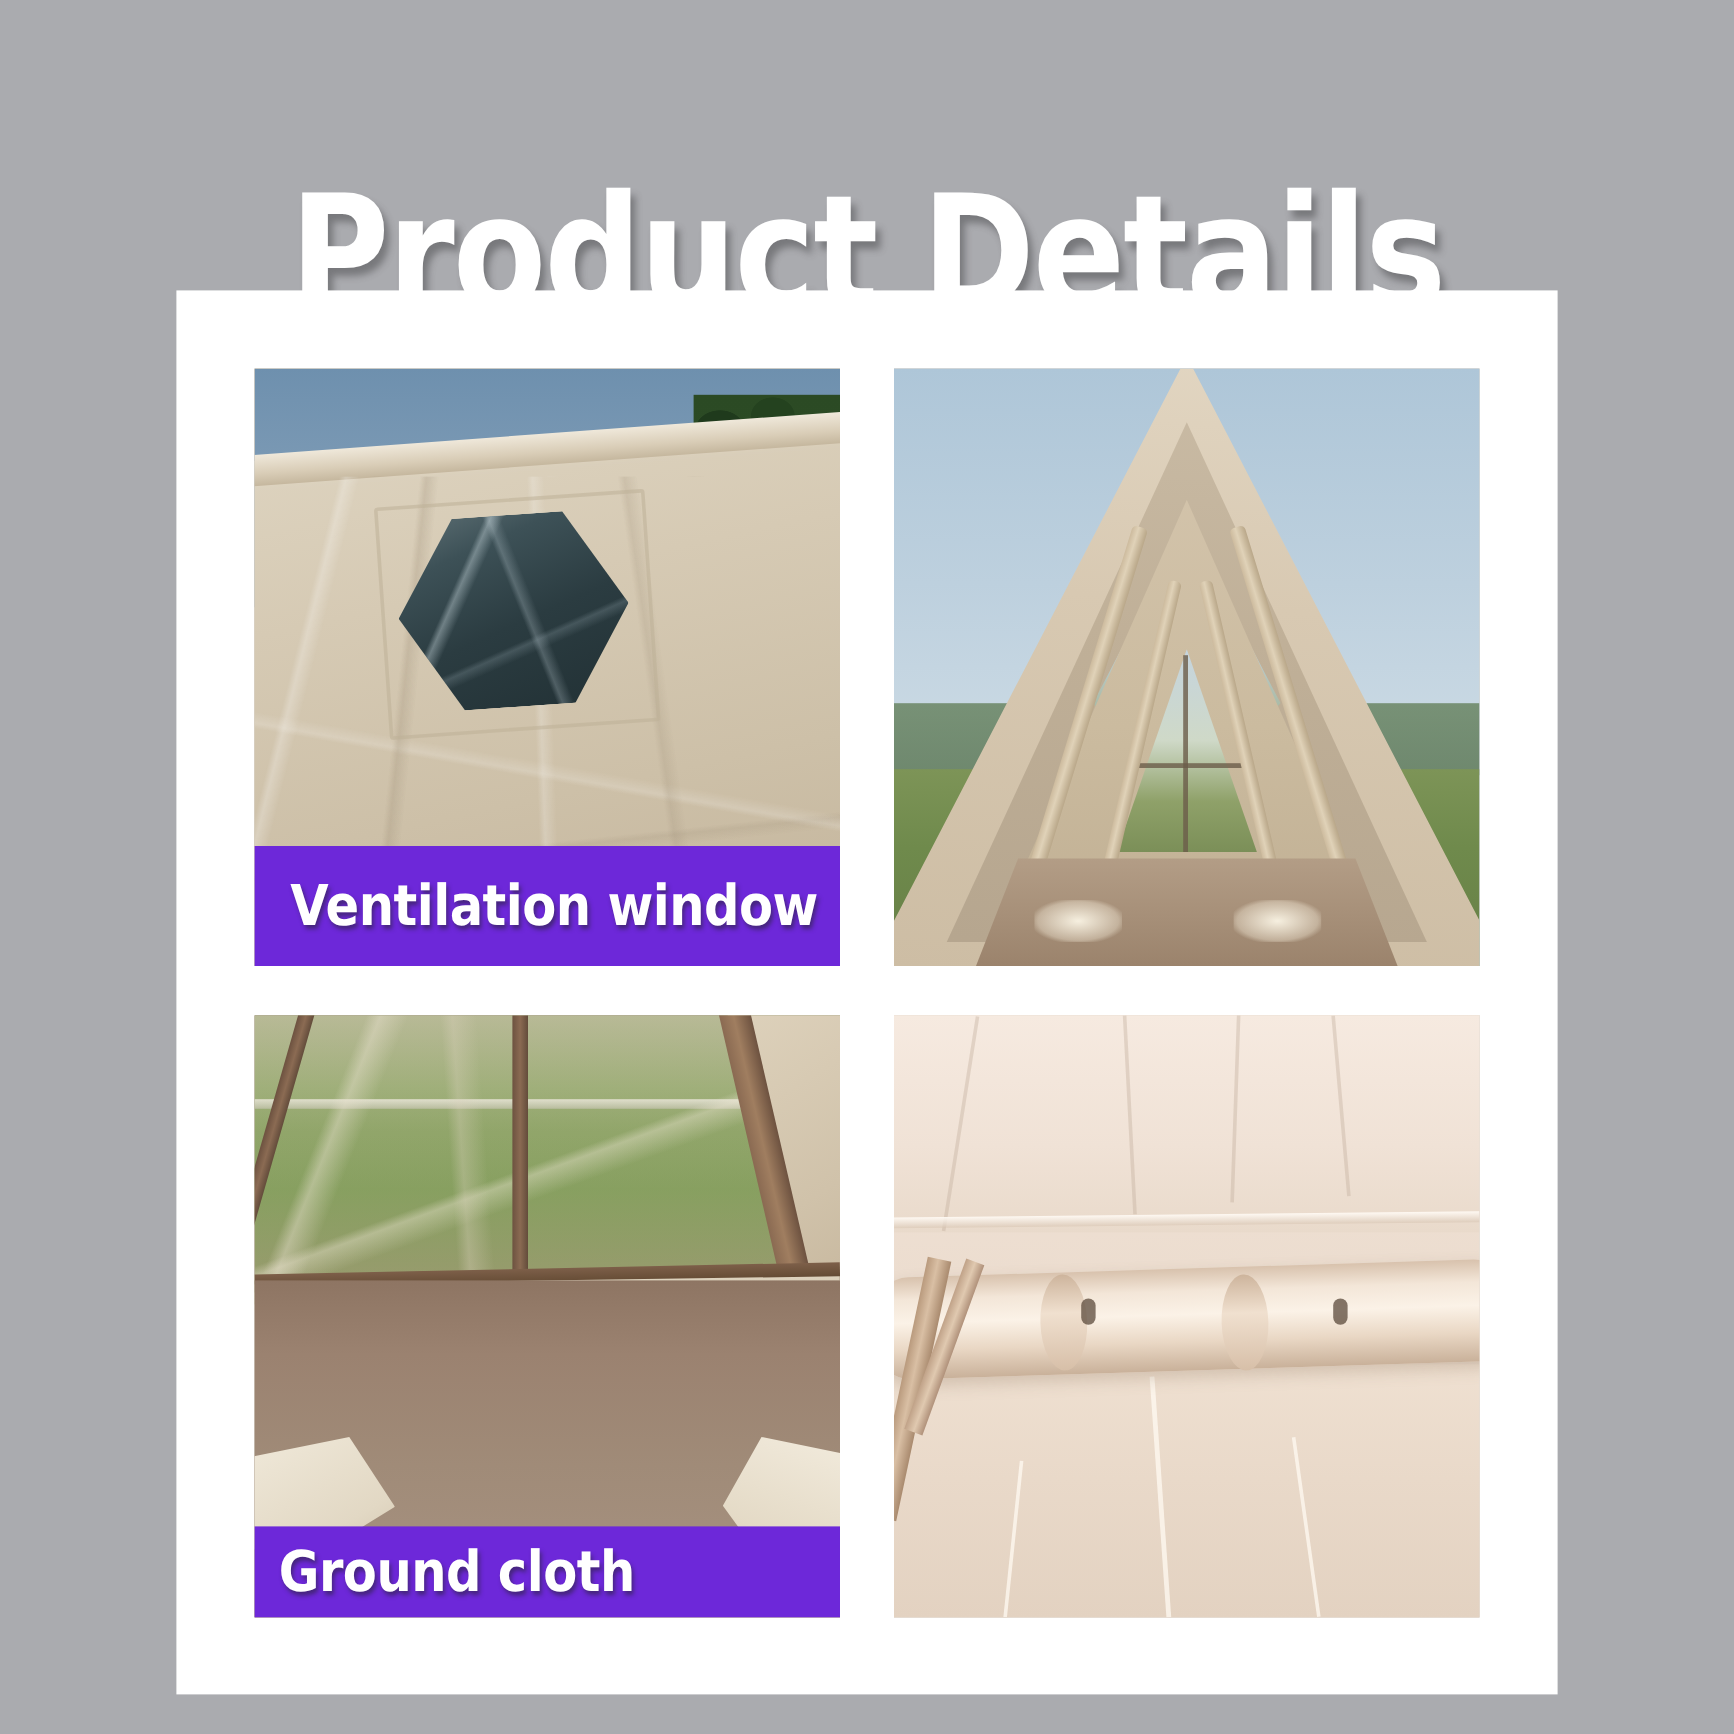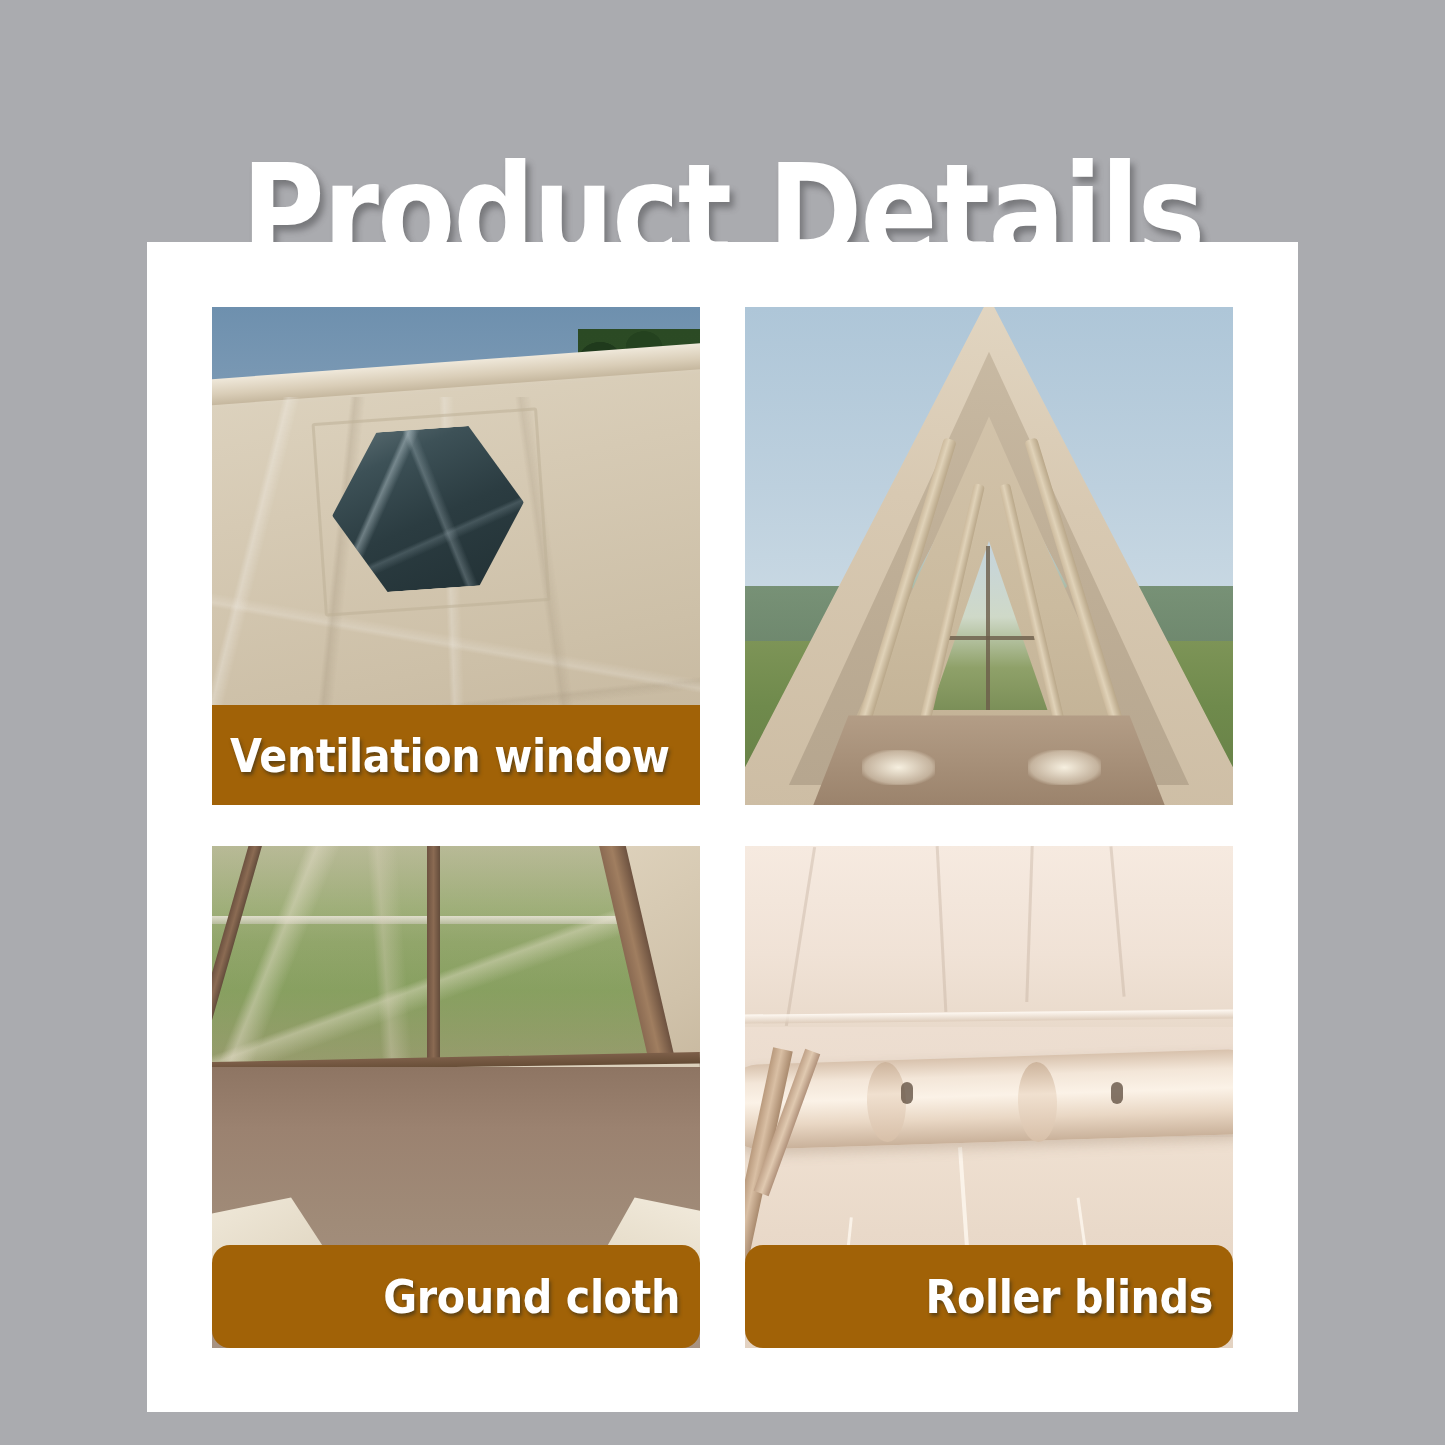--- a/index.html
+++ b/index.html
@@ -78,27 +78,27 @@
     bottom: 0;
     overflow: hidden;
   }
 
   .caption-bar {
     position: absolute;
     left: 0;
     right: 0;
     bottom: 0;
     height: 100px;
-    background: #a16207;
+    background: #6d28d9;
     display: flex;
     align-items: center;
-    justify-content: flex-end;
+    justify-content: flex-start;
     z-index: 30;
   }
-  .tile-r2 .caption-bar { height: 103px; border-radius: 18px; }
+  .tile-r2 .caption-bar { height: 76px; }
 
   .caption-text {
     color: #ffffff;
     font-family: "DejaVu Sans", sans-serif;
     font-weight: 700;
     font-size: 47px;
     line-height: 47px;
     letter-spacing: -0.5px;
     transform: scaleX(0.88);
     text-shadow: 2px 3px 4px rgba(30,36,32,0.5);
@@ -452,20 +452,17 @@
           <div class="lfold lf2"></div>
           <div class="lfold lf3"></div>
           <div class="roll"></div>
           <div class="roll-knot k1"></div>
           <div class="roll-knot k2"></div>
           <div class="gap g1"></div>
           <div class="gap g2"></div>
           <div class="strap"></div>
           <div class="strap2"></div>
         </div>
-        <div class="caption-bar">
-          <span class="caption-text">Roller blinds</span>
-        </div>
       </div>
 
     </div>
   </div>
 </div>
 
 </body></html>

